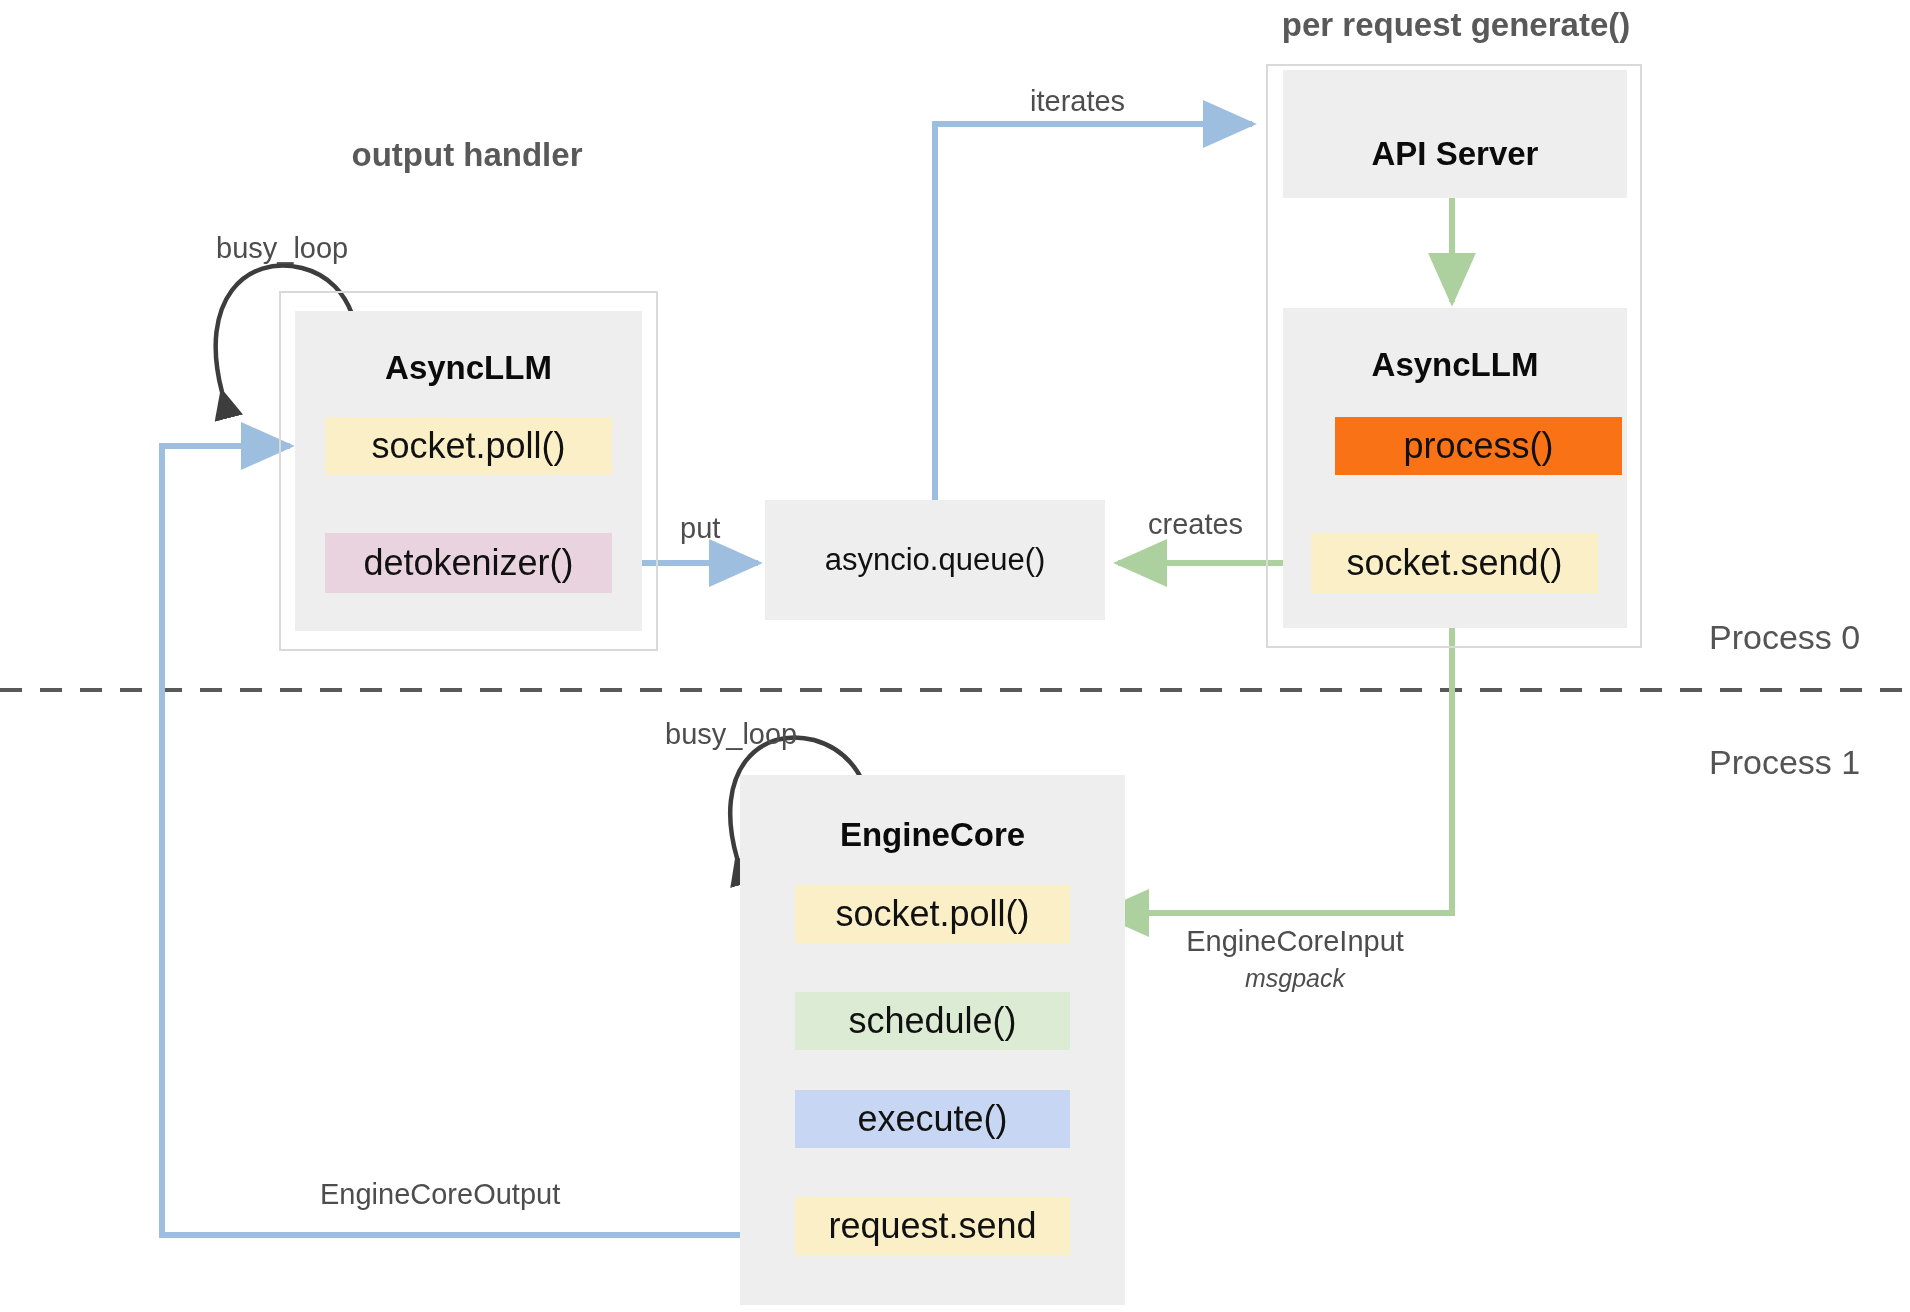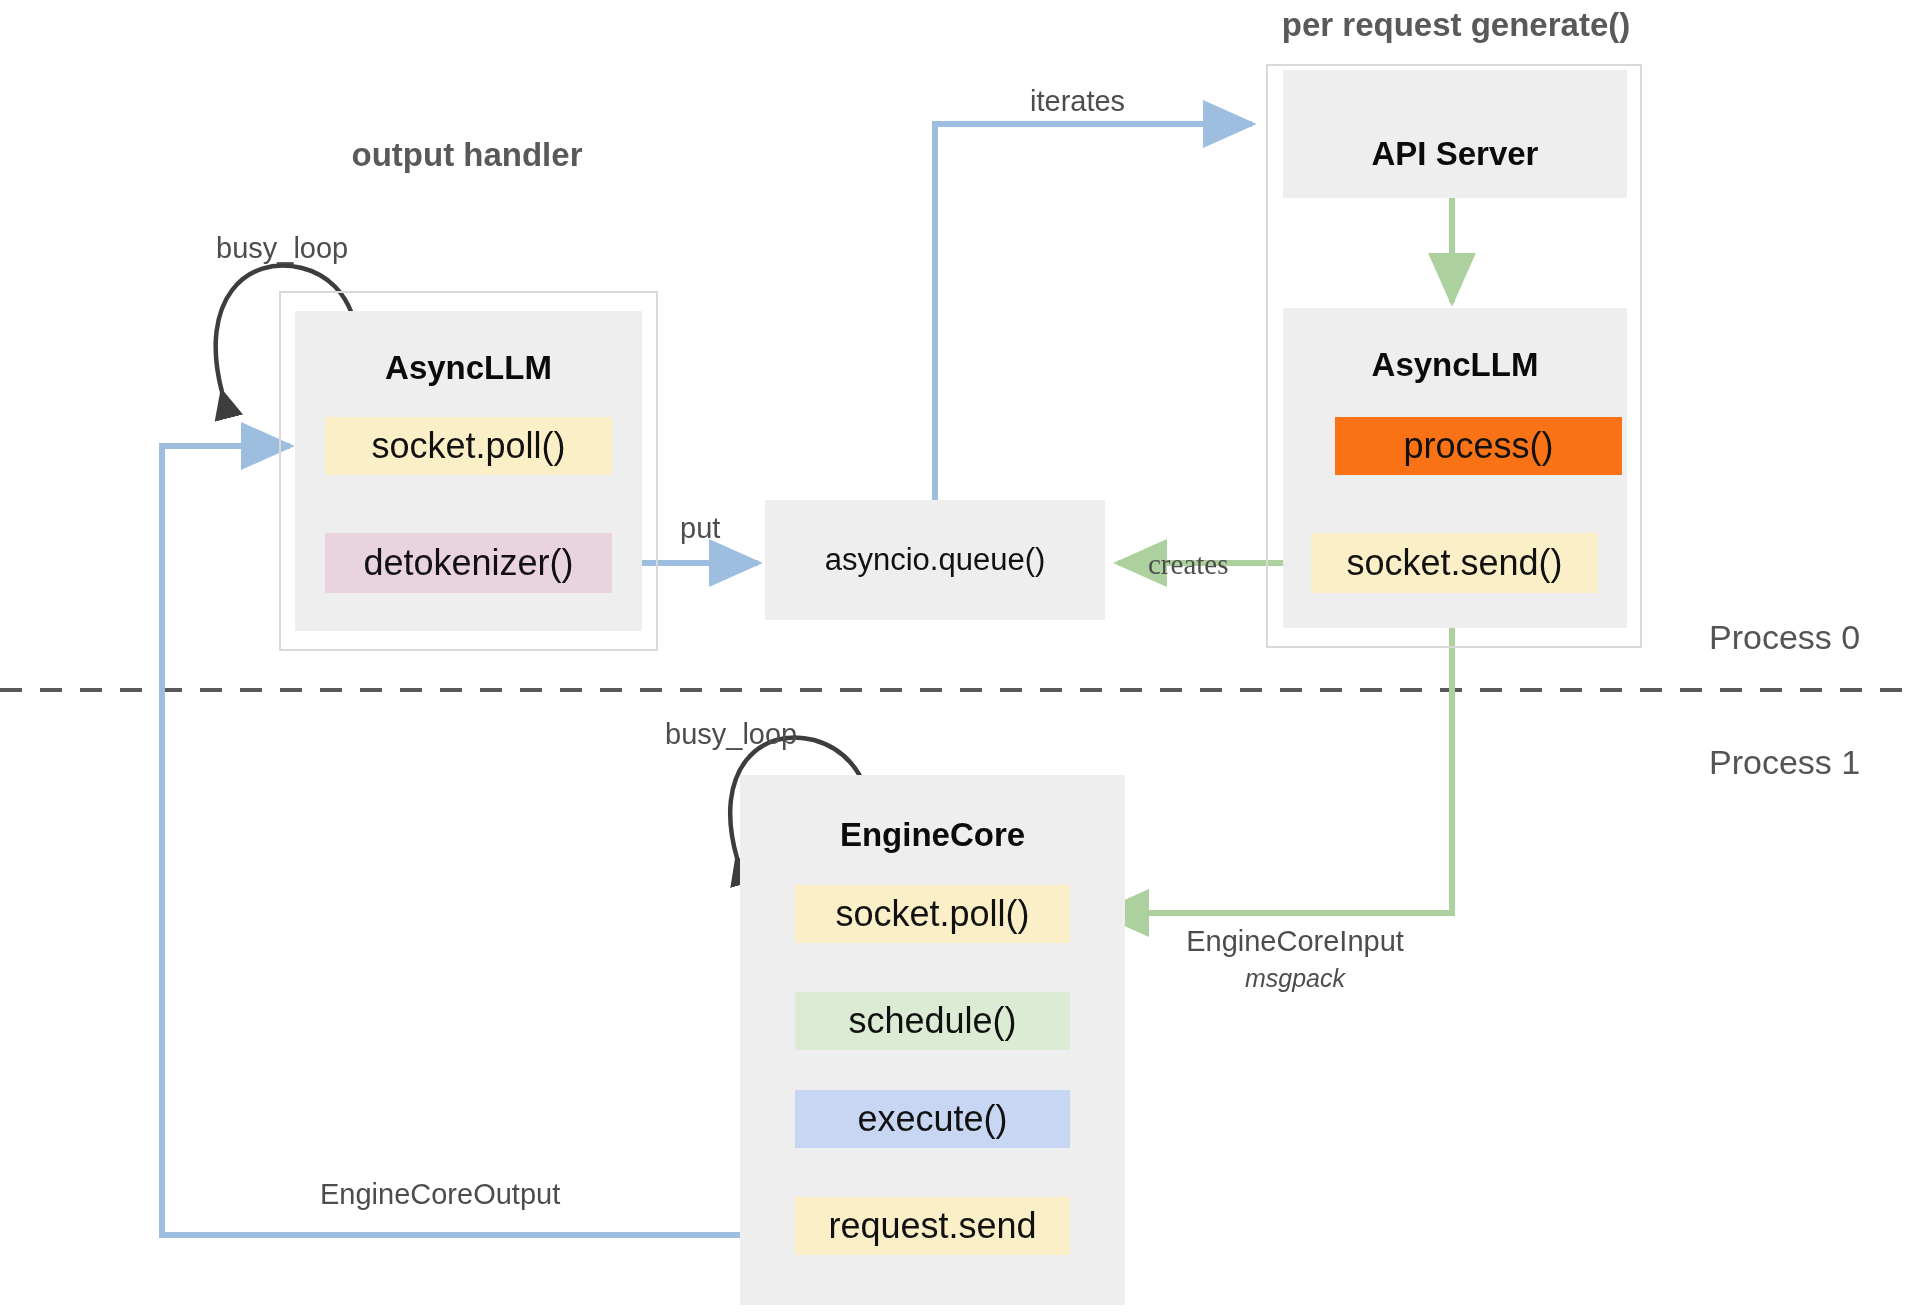--- a/index.html
+++ b/index.html
@@ -157,21 +157,21 @@
   <div class="chip" style="left:325px; top:417px; width:287px; height:58px; background:#FAEFC7;">socket.poll()</div>
 
   <div class="chip" style="left:325px; top:533px; width:287px; height:60px; background:#E8D3DF;">detokenizer()</div>
 
   <div class="edge-label" style="left:680px; top:512px;">put</div>
 
   <div class="comp" style="left:765px; top:500px; width:340px; height:120px;">
     <div class="plain-label" style="top:42px;">asyncio.queue()</div>
   </div>
 
-  <div class="edge-label" style="left:1148px; top:548px;font-family:Liberation Serif, serif;">creates</div>
+  <div class="edge-label" style="left:1148px; top:508px;">creates</div>
 
   <div class="group-title" style="left:1236px; top:6px; width:440px; text-align:center;">per request generate()</div>
 
   <div class="frame" style="left:1266px; top:64px; width:376px; height:584px;"></div>
 
   <div class="comp" style="left:1283px; top:70px; width:344px; height:128px;">
     <div class="comp-title" style="top:41px;margin-top:24px;">API Server</div>
   </div>
 
   <div class="comp" style="left:1283px; top:308px; width:344px; height:320px;">

